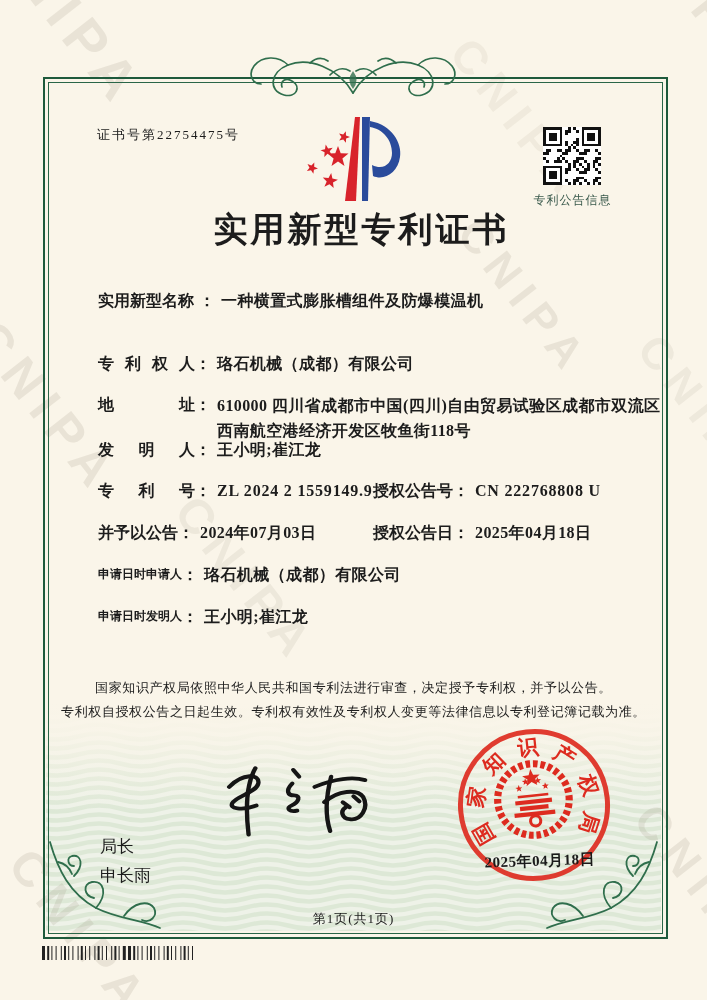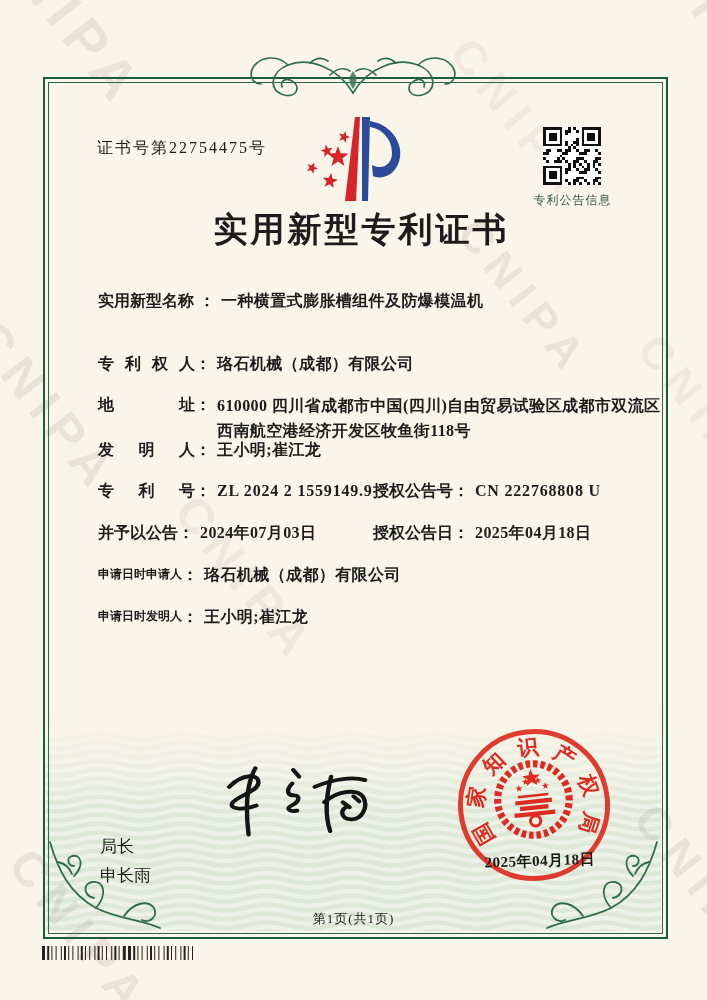--- a/index.html
+++ b/index.html
@@ -10,21 +10,21 @@
       letter-spacing:10px;color:rgba(140,130,105,0.15);transform:rotate(52deg);z-index:1;
       pointer-events:none;white-space:nowrap;}
   
   .frame{position:absolute;left:43px;top:77px;width:621px;height:858px;border:2.5px solid #1e5a3c;z-index:2;}
   .frame-inner{position:absolute;left:3px;top:3px;right:3px;bottom:3px;border:1px solid #2a6648;}
   
   .band{position:absolute;left:46px;top:702px;width:615px;height:229px;z-index:0;}
   .band-fade{position:absolute;left:46px;top:702px;width:615px;height:229px;z-index:0;
       background:linear-gradient(180deg,#faf5e9 0%,rgba(250,245,233,.9) 12%,rgba(250,245,233,0) 48%);}
   .content{position:absolute;inset:0;z-index:3;}
-  .cert-no{position:absolute;left:97px;top:126px;font-size:16px;letter-spacing:2px;margin-top:12px;}
+  .cert-no{position:absolute;left:97px;top:126px;font-size:13px;letter-spacing:2px;}
   .logo{position:absolute;left:298px;top:112px;}
   .qr{position:absolute;left:543px;top:127px;}
   .qr-label{position:absolute;left:505px;top:192px;width:135px;text-align:center;font-size:12px;
             color:#3a5a4c;letter-spacing:1px;}
   .title{position:absolute;left:0;top:207px;width:100%;text-align:center;font-size:34px;
          font-weight:700;letter-spacing:3px;margin-left:8px;}
   .row{position:absolute;left:98px;right:46px;font-size:16px;line-height:23px;font-weight:bold;}
   .lab{display:inline-flex;justify-content:space-between;width:97px;vertical-align:top;}
   .lab6{display:inline-block;vertical-align:top;}
   .colon{display:inline-block;vertical-align:top;}
@@ -291,20 +291,24 @@
     </div>
 
     <div class="row" style="top:563px;">
       <span class="lab-s">申请日时申请人</span><span class="colon">：</span><span class="val">珞石机械（成都）有限公司</span>
     </div>
 
     <div class="row" style="top:605px;">
       <span class="lab-s">申请日时发明人</span><span class="colon">：</span><span class="val">王小明;崔江龙</span>
     </div>
 
+    <div class="statement">
+      <div>国家知识产权局依照中华人民共和国专利法进行审查，决定授予专利权，并予以公告。</div>
+      <div>专利权自授权公告之日起生效。专利权有效性及专利权人变更等法律信息以专利登记簿记载为准。</div>
+    </div>
 
     <div class="officer">
       <div>局长</div>
       <div>申长雨</div>
     </div>
     <svg class="sig" width="170" height="85" viewBox="0 0 175 100" preserveAspectRatio="none">
       <g fill="none" stroke="#151515" stroke-width="4.5" stroke-linecap="round" stroke-linejoin="round">
         <path d="M57,12 C50,26 46,52 50,90"></path>
         <path d="M30,34 C44,18 62,18 60,30 C58,40 40,44 34,52 C28,60 44,62 58,56"></path>
         <path d="M96,14 l6,8"></path>

